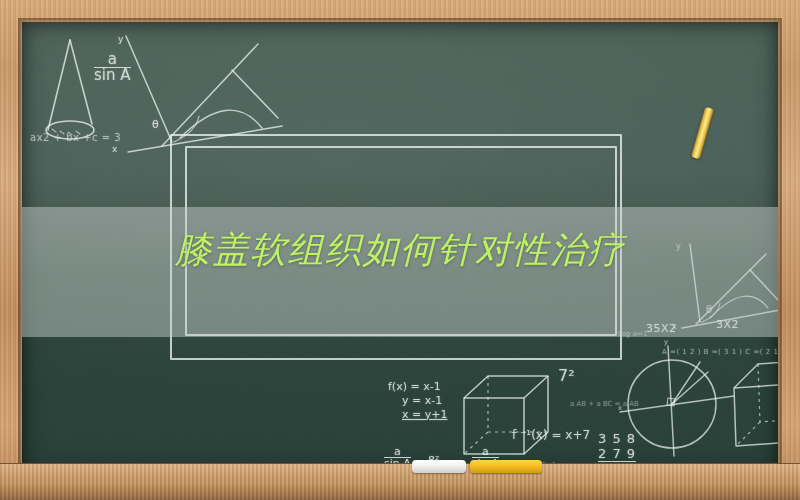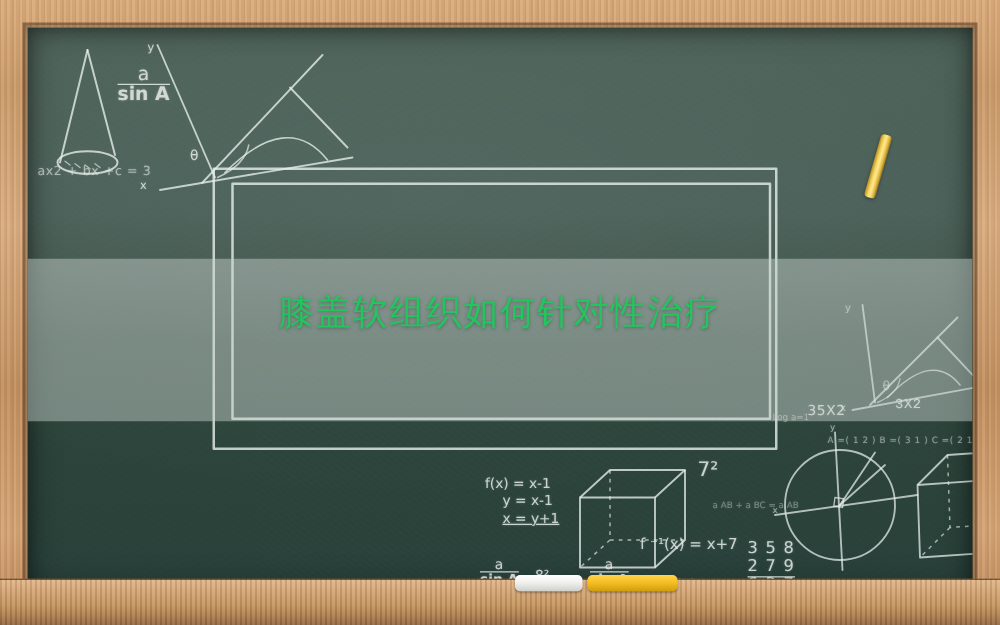--- a/index.html
+++ b/index.html
@@ -67,45 +67,46 @@
     position:absolute;
     color:#e8eeea;
     font-family:"DejaVu Sans","Liberation Sans",sans-serif;
     white-space:nowrap;
     text-shadow:0 0 2px rgba(255,255,255,.35);
     opacity:.85;
   }
   .ctext.dim{opacity:.62;}
   .frac{display:inline-block;text-align:center;line-height:1.02;}
   .frac .num{display:block;}
-  .frac .den{display:block;border-top:1.3px solid #e8eeea;padding-top:0px;font-weight:bold;}
+  .frac .den{display:block;border-top:1.3px solid #e8eeea;padding-top:0px;}
 
   
   .rect-outer,.rect-inner{
     position:absolute;
     border:2px solid rgba(232,240,236,.80);
     border-radius:1px;
   }
 
   
   .band{
     position:absolute;left:0;right:0;
     top:185px;height:130px;
     background:rgba(200,211,206,.47);
     z-index:6;
   }
   .title{
     position:absolute;left:0;right:0;top:185px;height:130px;
     display:flex;align-items:center;justify-content:center;
     z-index:7;
-    color:#22c55e;
-    font-size:28px;
+    color:#bef264;
+    font-size:36px;
     letter-spacing:1.5px;
     font-family:"DejaVu Sans","Liberation Sans",sans-serif;
     text-shadow:0 1px 3px rgba(0,0,0,.30);
+    font-style:italic;
   }
 
   
   .chalk-stick{position:absolute;border-radius:3px;}
   .stick-yellow-top{
     left:676px;top:85px;width:9px;height:52px;
     transform:rotate(16deg);
     background:linear-gradient(90deg,#b98b22 0%,#f2d15a 28%,#ffe98f 50%,#e0bb45 78%,#9e7418 100%);
     box-shadow:0 1px 3px rgba(0,0,0,.35);
     z-index:5;
@@ -222,21 +223,21 @@
 
     <div class="ctext" style="left:576px;top:410px;font-size:13px;line-height:1.12;letter-spacing:1px;">
       <span>3 5 8</span><br>
       <span style="border-bottom:1.2px solid #e8eeea;">2 7 9</span><br>
       <span>6 3 7</span>
     </div>
 
     <div class="ctext dim" style="left:596px;top:308px;font-size:7px;opacity:.5;">Log a=1</div>
 
     <div class="ctext" style="left:624px;top:300px;font-size:11px;letter-spacing:.5px;">35X2</div>
-    <div class="ctext" style="left:694px;top:296px;font-size:11px;letter-spacing:.5px;font-family:Liberation Mono, monospace;">3X2</div>
+    <div class="ctext" style="left:694px;top:296px;font-size:11px;letter-spacing:.5px;">3X2</div>
 
     <div class="ctext dim" style="left:640px;top:326px;font-size:7px;opacity:.55;letter-spacing:.5px;">A =( 1 2 ) B =( 3 1 ) C =( 2 1 )</div>
 
     <div class="chalk" style="left:594px;top:316px;">
       <svg width="120" height="126" viewBox="0 0 120 126" fill="none" stroke="rgba(232,240,236,.72)" stroke-width="1.5" stroke-linecap="round">
         <circle cx="56" cy="66" r="44"></circle>
         <path d="M52 8 L58 118"></path>
         <path d="M4 74 L118 58"></path>
         <path d="M56 66 L92 34"></path>
         <path d="M56 66 L84 24"></path>

